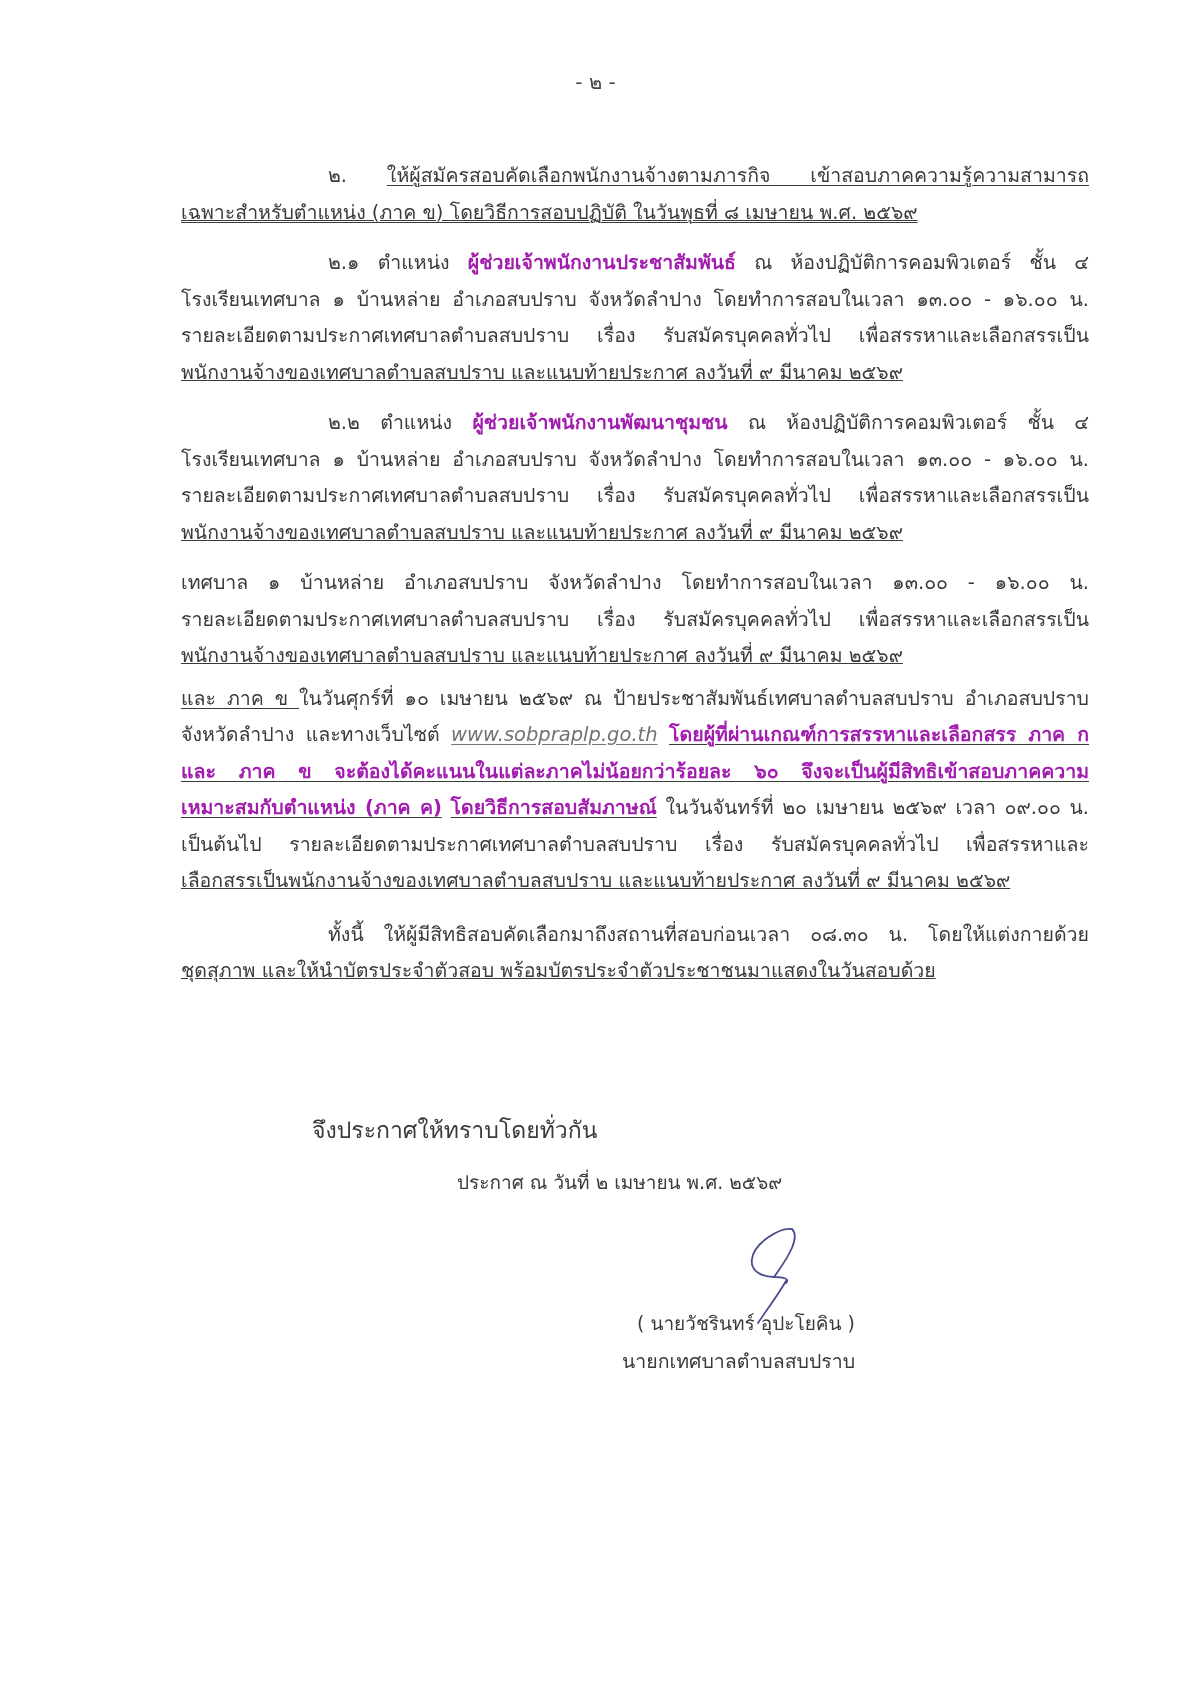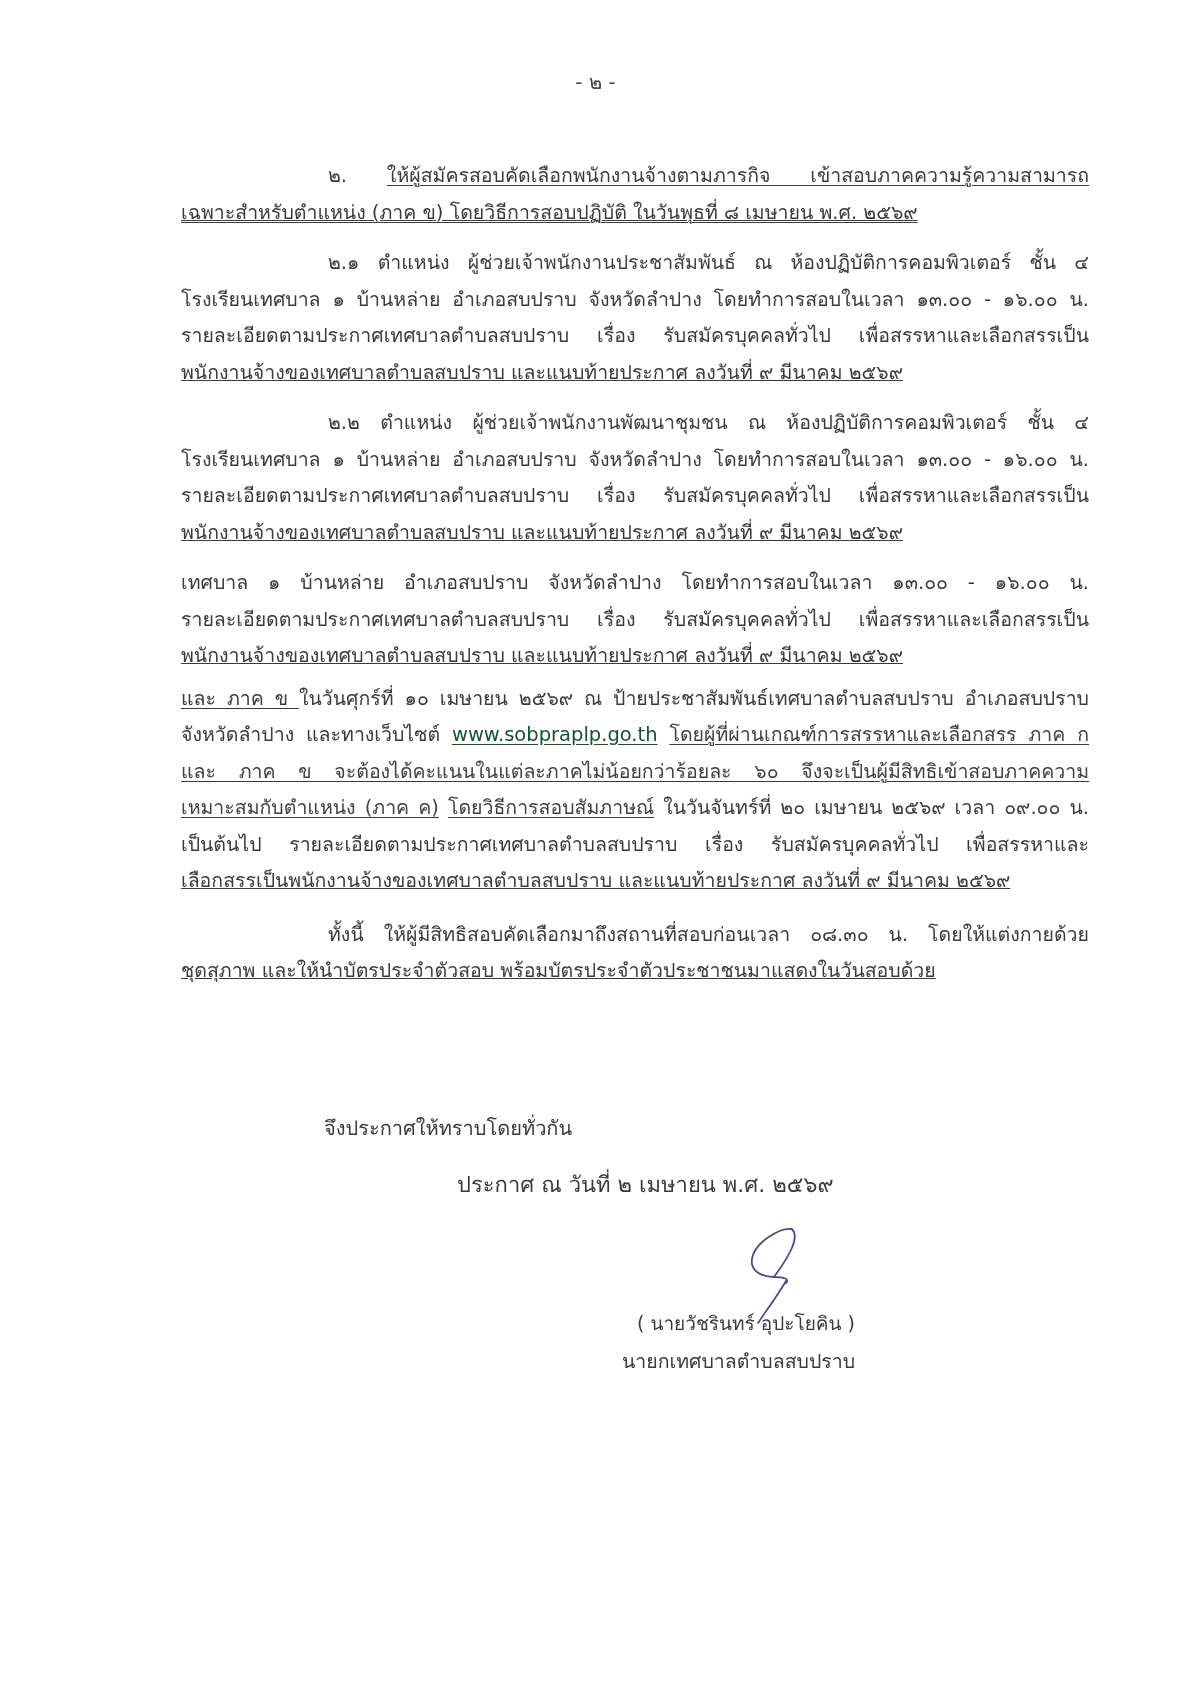--- a/index.html
+++ b/index.html
@@ -7,24 +7,24 @@
          font-family:"DejaVu Sans", "Liberation Sans", sans-serif; color:#3a3a3a; }
   .page-num { position:absolute; top:66px; left:0; width:1191px; text-align:center; font-size:20px; color:#444; }
   .body { position:absolute; left:181px; top:158px; width:908px; font-size:19.5px; line-height:36.5px; }
   .line { display:block; white-space:nowrap; overflow:visible; text-align:justify; text-align-last:justify; height:36.5px; }
   .line.last { text-align-last:left;text-decoration:underline; }
   .indent { padding-left:147px; }
   .indent2 { padding-left:147px;margin-top:11px; }
   .gap { height:14px; }
   .gap-sm { height:6px; }
   u { text-decoration:underline; text-underline-offset:3px; text-decoration-thickness:1px; }
-  b { font-weight:normal; color:#404040; }
-  .link { color:#14532d; text-decoration:underline; text-underline-offset:3px; }
-  .closing { position:absolute; left:324px; top:1112px; font-size:20px;text-align:center; }
-  .date-line { position:absolute; left:457px; top:1167px; font-size:22px; }
+  b { font-weight:bold; color:#a21caf; }
+  .link { color:#737373; text-decoration:underline; text-underline-offset:3px;font-style:italic; }
+  .closing { position:absolute; left:312px; top:1112px; font-size:23px;text-align:center; }
+  .date-line { position:absolute; left:457px; top:1167px; font-size:19px; }
   .signature { position:absolute; left:740px; top:1225px; width:80px; height:100px; }
   .sig-name { position:absolute; left:637px; top:1308px; font-size:19px; }
   .sig-title { position:absolute; left:622px; top:1346px; font-size:19.5px; }
 </style>
 </head>
 <body>
 
 <div class="page-num">- ๒ -</div>
 
 <div class="body">

